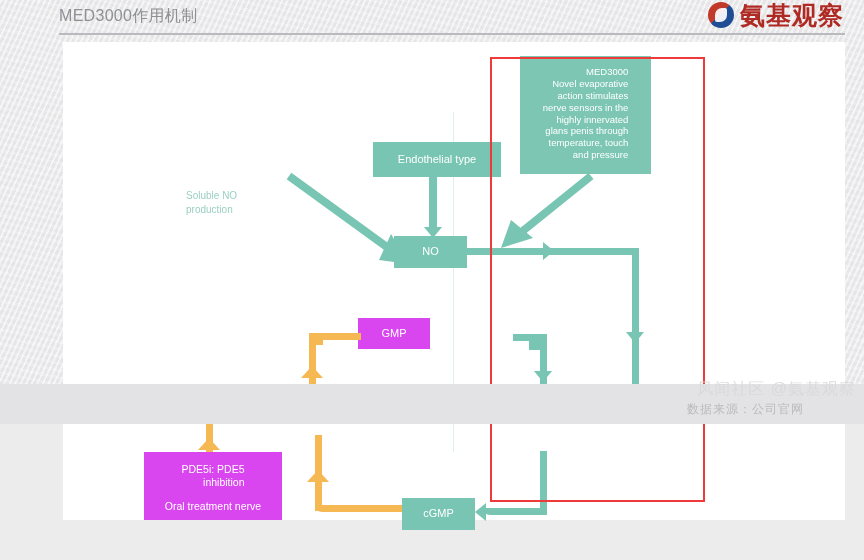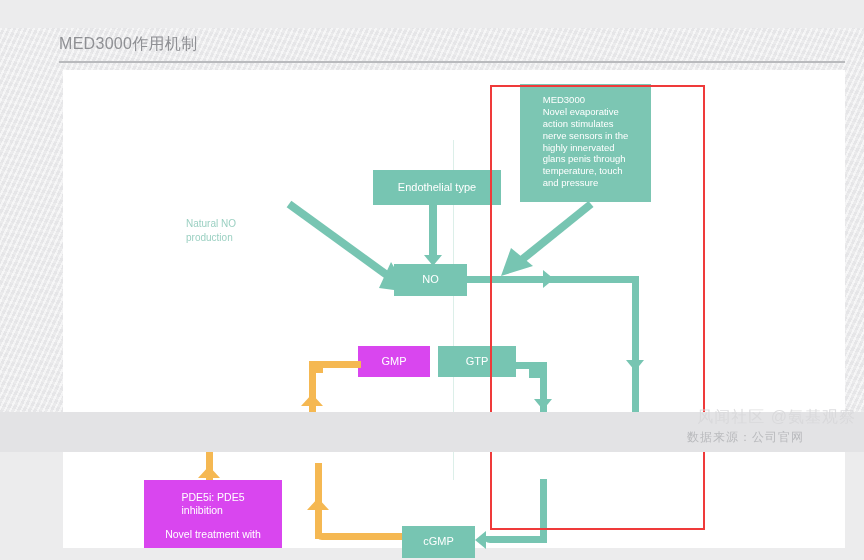--- a/index.html
+++ b/index.html
@@ -6,21 +6,20 @@
     margin: 0; padding: 0;
     width: 864px; height: 560px;
     overflow: hidden;
     font-family: "Liberation Sans", sans-serif;
     background: #ececed;
   }
   #root {
     position: relative;
     width: 864px; height: 424px;
     background: #ebebec;
-    margin-top: 28px;
   }
   
   #texture {
     position: absolute; inset: 0;
     background:
       repeating-linear-gradient(115deg, rgba(255,255,255,0.55) 0 2px, rgba(225,225,227,0.35) 2px 5px),
       repeating-linear-gradient(12deg, rgba(248,248,249,0.5) 0 3px, rgba(230,230,232,0.3) 3px 7px),
       #e9e9eb;
     opacity: .9;
     pointer-events: none;
@@ -61,21 +60,21 @@
   
   #canvas {
     position: absolute; left: 63px; top: 42px;
     width: 782px; height: 478px;
     background: #ffffff;
   }
 
   .node {
     position: absolute;
     display: flex; align-items: center; justify-content: center;
-    text-align: left;
+    text-align: right;
     color: #ffffff;
     box-sizing: border-box;
     line-height: 1.25;
     padding: 10px 5px;
     white-space: pre-line;
   }
   .teal  { background: #77c5b2; }
   .orange{ background: #d946ef; }
   .teal-soft { background: #7cc6b3; }
 
@@ -123,27 +122,31 @@
 </style>
 </head>
 <body>
 
 <div id="root">
   <div id="texture"></div>
 
   <div id="header">
     <div id="page-title">MED3000作用机制</div>
     <div id="title-rule"></div>
+    <div id="brand">
+      <div id="brand-mark"></div>
+      <div id="brand-text">氨基观察</div>
+    </div>
   </div>
 
   <div id="canvas">
 
     <div class="conn" style="left:390px; top:70px; width:1px; height:340px; background:#dcefe9;"></div>
 
-    <div class="caption" style="left:123px; top:147px;">Natural NO
+    <div class="caption" style="left:123px; top:147px;">Soluble NO
 production</div>
 
 
     <div style="position:absolute; left:220px; top:130px; width:150px; height:100px;">
       <svg width="150" height="100" viewBox="0 0 150 100">
         <line x1="6" y1="4" x2="108" y2="78" stroke="#77c5b2" stroke-width="8"></line>
         <polygon points="126,92 96,88 108,62" fill="#77c5b2"></polygon>
       </svg>
     </div>
 
@@ -178,21 +181,20 @@
     <div class="conn rounded-br" style="left:548px; top:364px; width:28px; height:7px; border-radius:0 0 10px 0;"></div>
     <div class="conn" style="left:548px; top:364px; width:10px; height:7px;"></div>
 
     <div class="node orange" style="left:295px; top:276px; width:72px; height:31px; font-size:11px;">GMP</div>
 
     <div class="conn-o" style="left:246px; top:291px; width:52px; height:7px;"></div>
     <div class="conn-o rounded-tl" style="left:246px; top:291px; width:14px; height:12px;"></div>
     <div class="conn-o" style="left:246px; top:296px; width:7px; height:52px;"></div>
     <div class="arrow arrow-up-o" style="left:238px; top:324px;"></div>
 
-    <div class="node teal" style="left:375px; top:276px; width:78px; height:31px; font-size:11px;">GTP</div>
 
     <div class="conn" style="left:450px; top:292px; width:30px; height:7px;"></div>
     <div class="conn rounded-tr" style="left:466px; top:292px; width:18px; height:16px;"></div>
     <div class="conn" style="left:477px; top:292px; width:7px; height:74px;"></div>
     <div class="arrow arrow-down-t" style="left:471px; top:329px;"></div>
 
 
     <div class="conn" style="left:477px; top:409px; width:7px; height:64px;"></div>
     <div class="conn rounded-bl" style="left:420px; top:466px; width:60px; height:7px;"></div>
     <div class="arrow arrow-left-t" style="left:412px; top:461px;"></div>
@@ -204,21 +206,21 @@
     <div class="arrow arrow-up-o" style="left:135px; top:396px;"></div>
 
     <div class="conn-o" style="left:252px; top:393px; width:7px; height:76px;"></div>
     <div class="arrow arrow-up-o" style="left:244px; top:428px;"></div>
     <div class="conn-o rounded-bl" style="left:252px; top:463px; width:24px; height:7px;"></div>
     <div class="conn-o" style="left:264px; top:463px; width:116px; height:7px;"></div>
 
     <div class="node orange" style="left:81px; top:410px; width:138px; height:68px; font-size:10.5px; flex-direction:column; justify-content:flex-start; padding-top:11px;">
       <span style="white-space:pre-line;">PDE5i: PDE5
 inhibition</span>
-      <span style="margin-top:11px;">Novel treatment with</span>
+      <span style="margin-top:11px;">Oral treatment nerve</span>
     </div>
 
     <div class="node teal" style="left:339px; top:456px; width:73px; height:32px; font-size:11px;">cGMP</div>
 
     <div id="red-highlight" style="left:427px; top:15px; width:215px; height:445px;"></div>
   </div>
 
   <div id="footer-band"></div>
   <div id="source-note">数据来源：公司官网</div>
   <div id="wm-social">风闻社区 @氨基观察</div>

